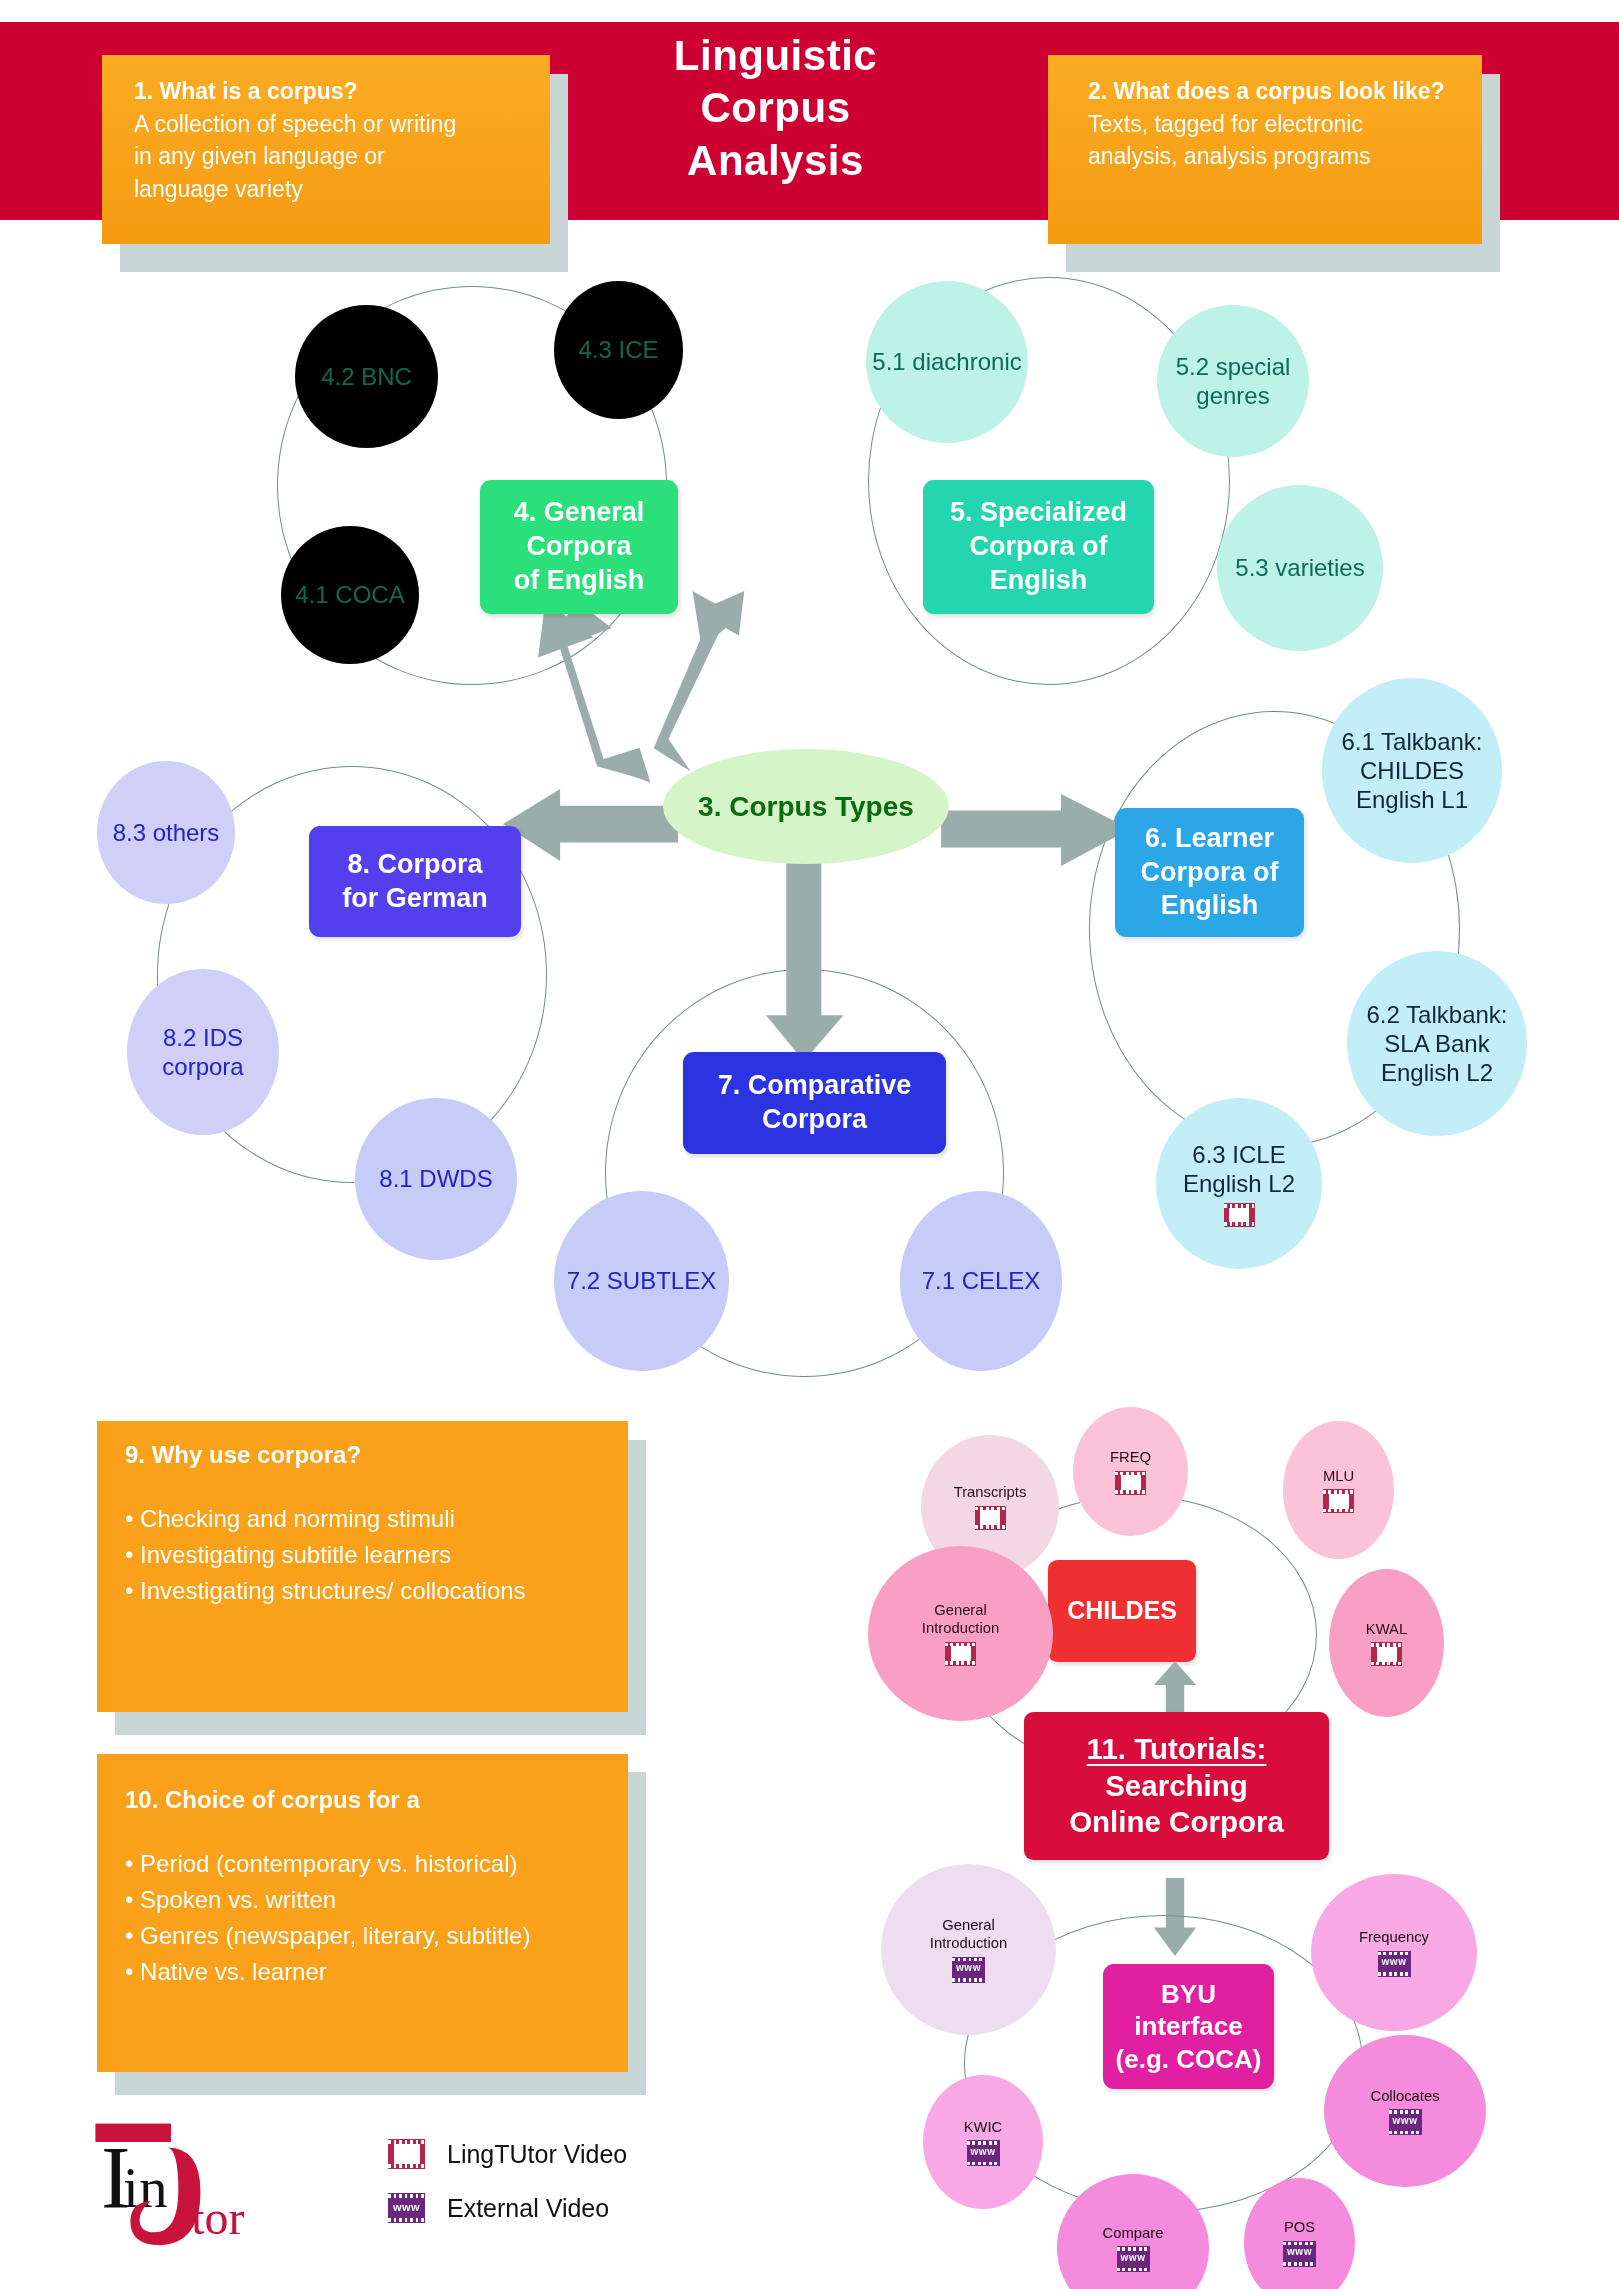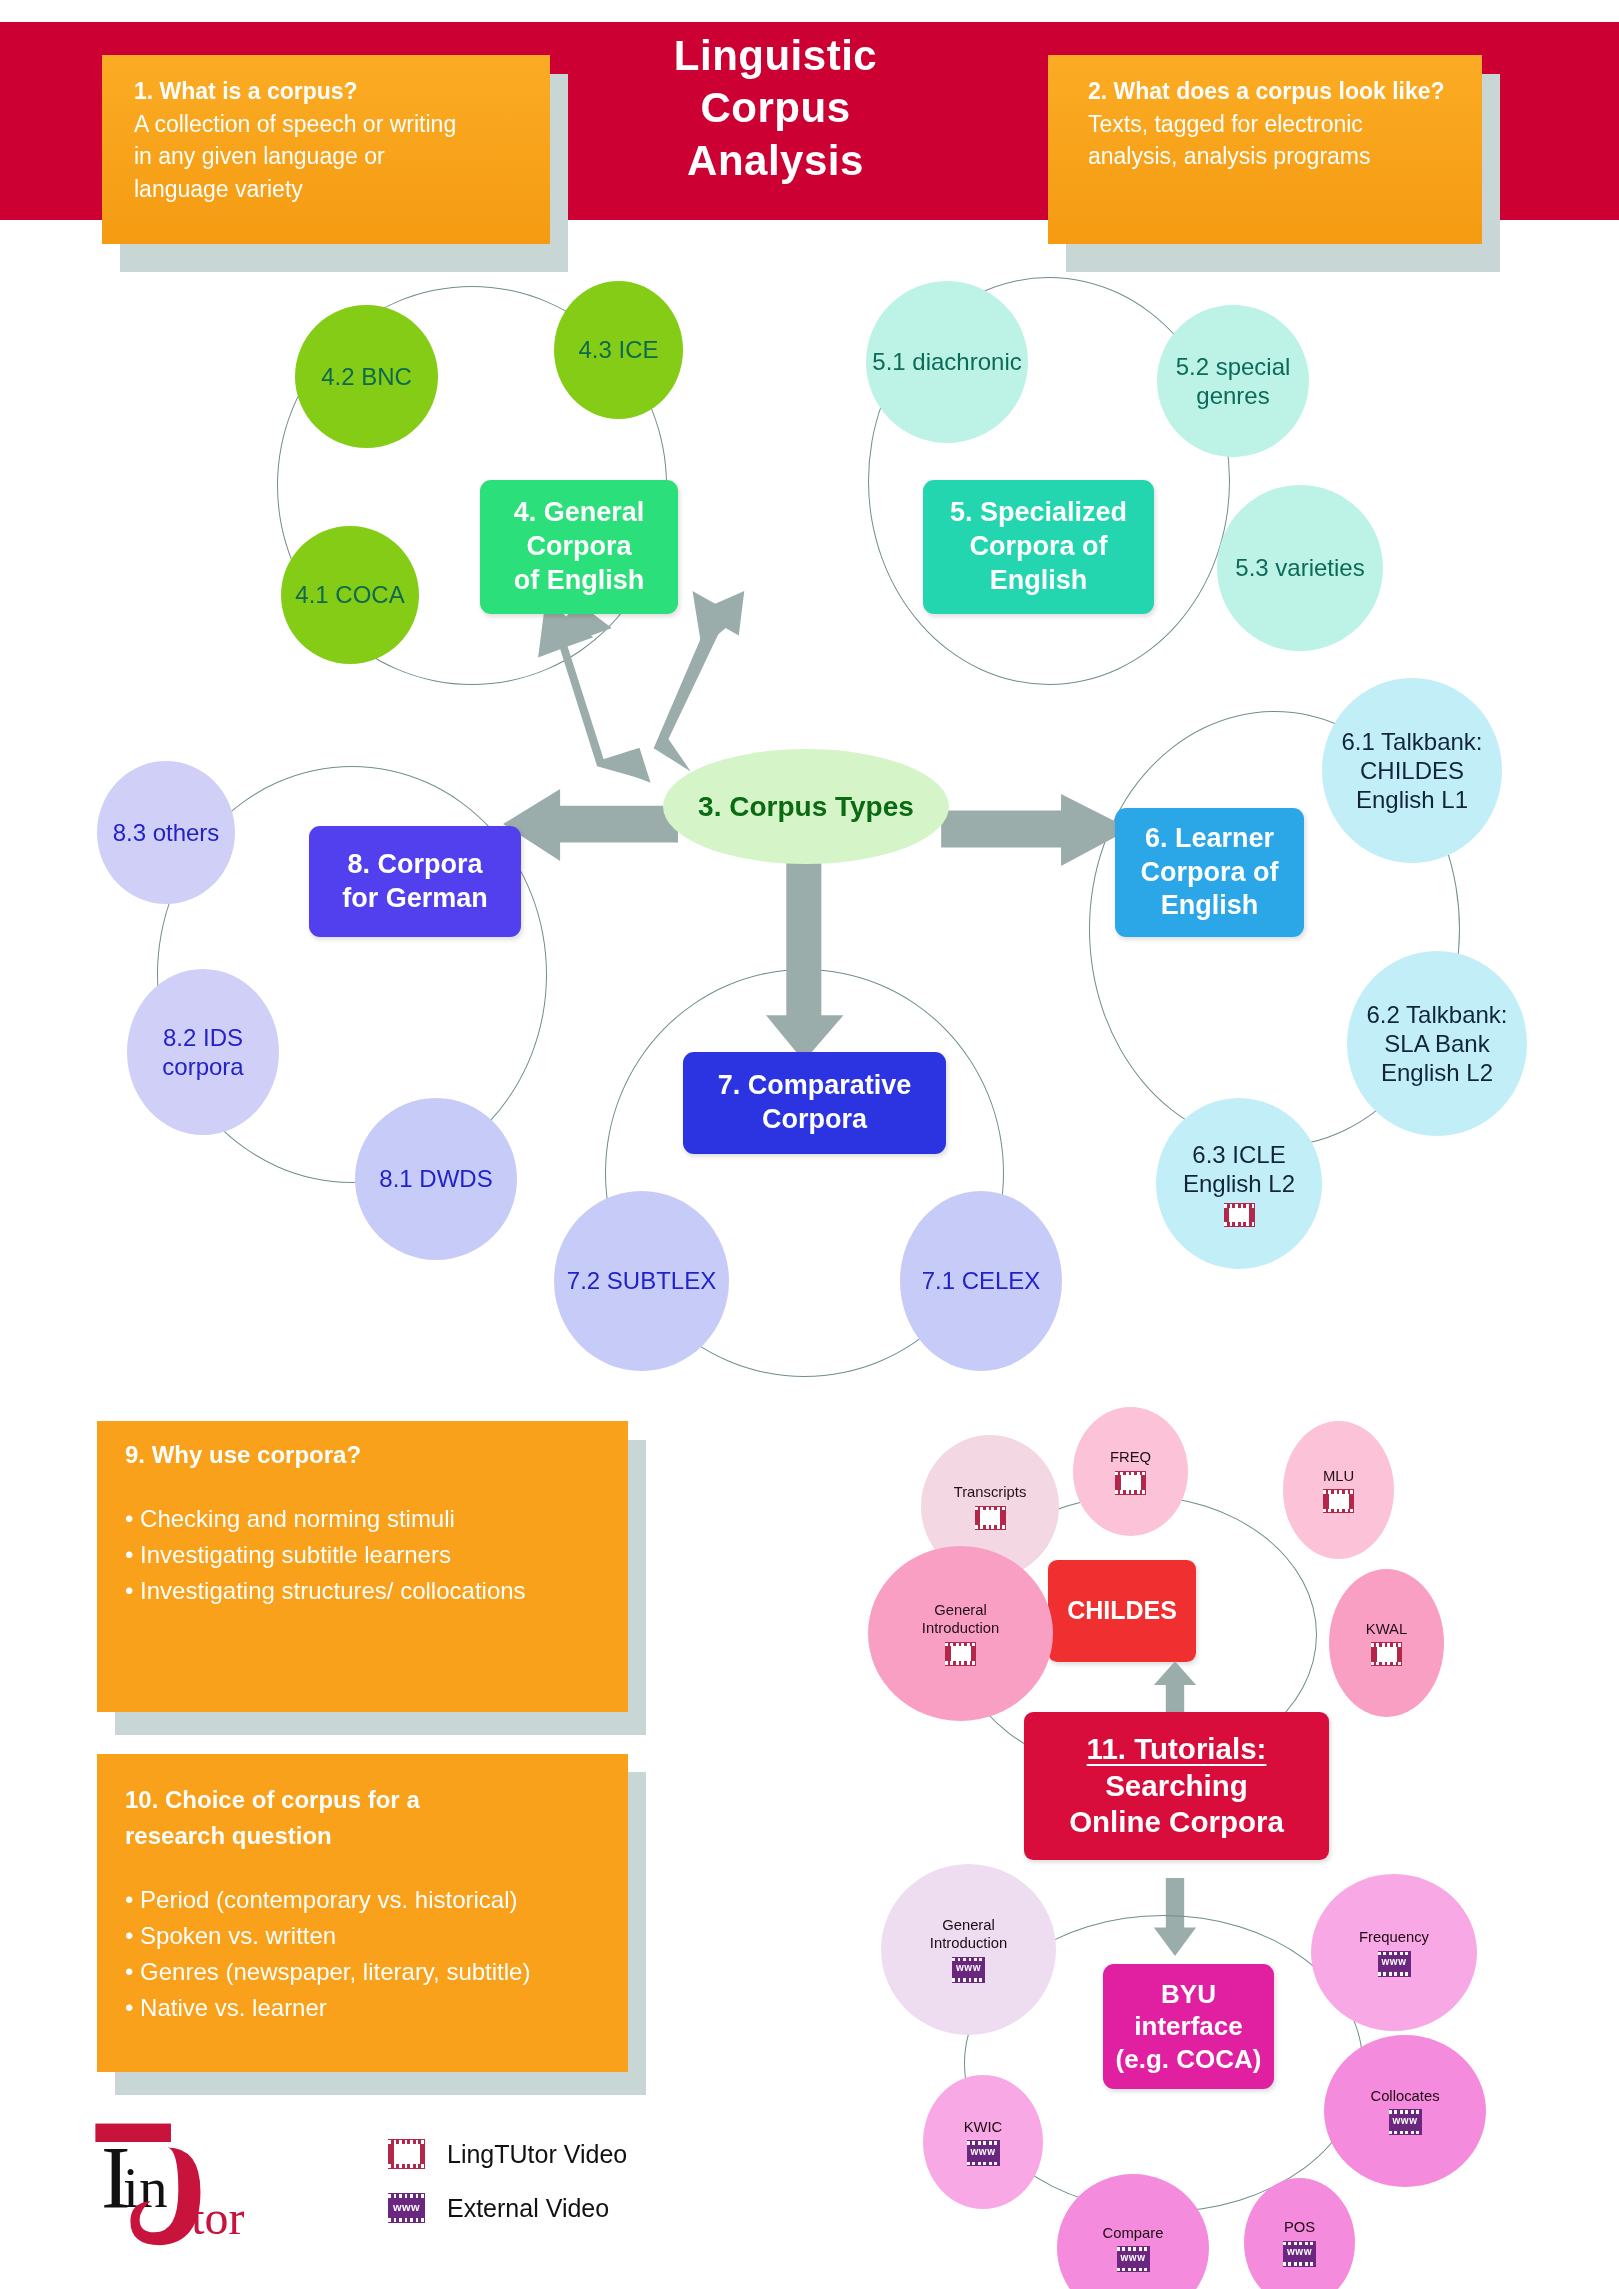--- a/index.html
+++ b/index.html
@@ -43,21 +43,21 @@
   #node5{left:923px;top:480px;width:231px;height:134px;background:#24D6B0;font-size:27px;}
   #node6{left:1115px;top:808px;width:189px;height:129px;background:#2BA7E8;font-size:27px;}
   #node7{left:683px;top:1052px;width:263px;height:102px;background:#2B34E0;font-size:27px;}
   #node8{left:309px;top:826px;width:212px;height:111px;background:#5240EE;font-size:27px;}
   #node3{left:663px;top:749px;width:286px;height:115px;background:#D5F5C8;color:#0B6B12;
          border-radius:50%;font-size:28px;box-shadow:none;}
 
   
   .sat{border-radius:50%;display:flex;flex-direction:column;align-items:center;
        justify-content:center;text-align:center;line-height:1.22;}
-  .sat-g{background:#84cc16;color:#0E6A4F;font-size:24px;}
+  .sat-g{background:#000000;color:#0E6A4F;font-size:24px;}
   .sat-g2{background:#BDF2E6;color:#0C6B58;font-size:24px;margin-left:8px;}
   .sat-b{background:#C2EEF7;color:#10253B;font-size:24px;}
   .sat-p{background:#CFCFF7;color:#2222C8;font-size:24px;}
   .sat-p2{background:#C6CCF7;color:#2222C8;font-size:24px;}
 
   
   .ring{border:1.3px solid #6e8f8b;border-radius:50%;background:transparent;}
 
   
   .arrow svg{display:block;}
@@ -267,21 +267,20 @@
     <div>• Checking and norming stimuli</div>
     <div>• Investigating subtitle learners</div>
     <div>• Investigating structures/ collocations</div>
   </div>
 </div>
 
 <div class="abs shadow-card" id="card10-shadow"></div>
 <div class="abs orange-card" id="card10">
   <div class="card-lead">
     <div>10. Choice of corpus for a</div>
-    <div>research question</div>
   </div>
   <div class="bullets">
     <div>• Period (contemporary vs. historical)</div>
     <div>• Spoken vs. written</div>
     <div>• Genres (newspaper, literary, subtitle)</div>
     <div>• Native vs. learner</div>
   </div>
 </div>
 
 <div class="abs ring" style="left:955px;top:1495px;width:360px;height:277px;"></div>

